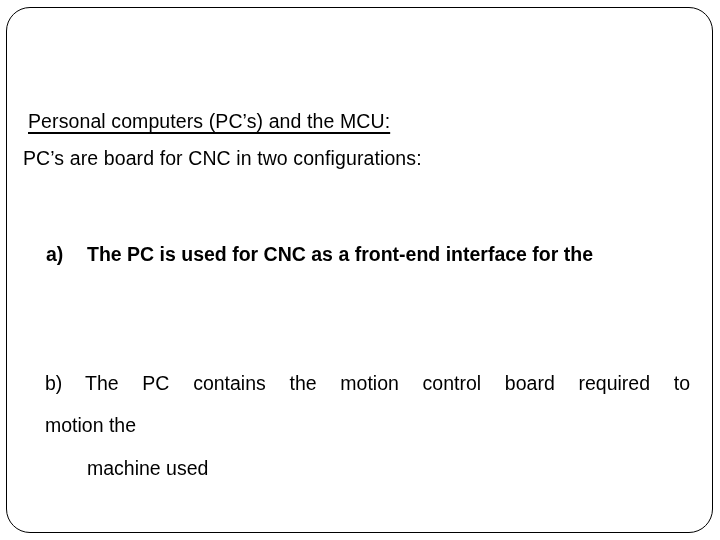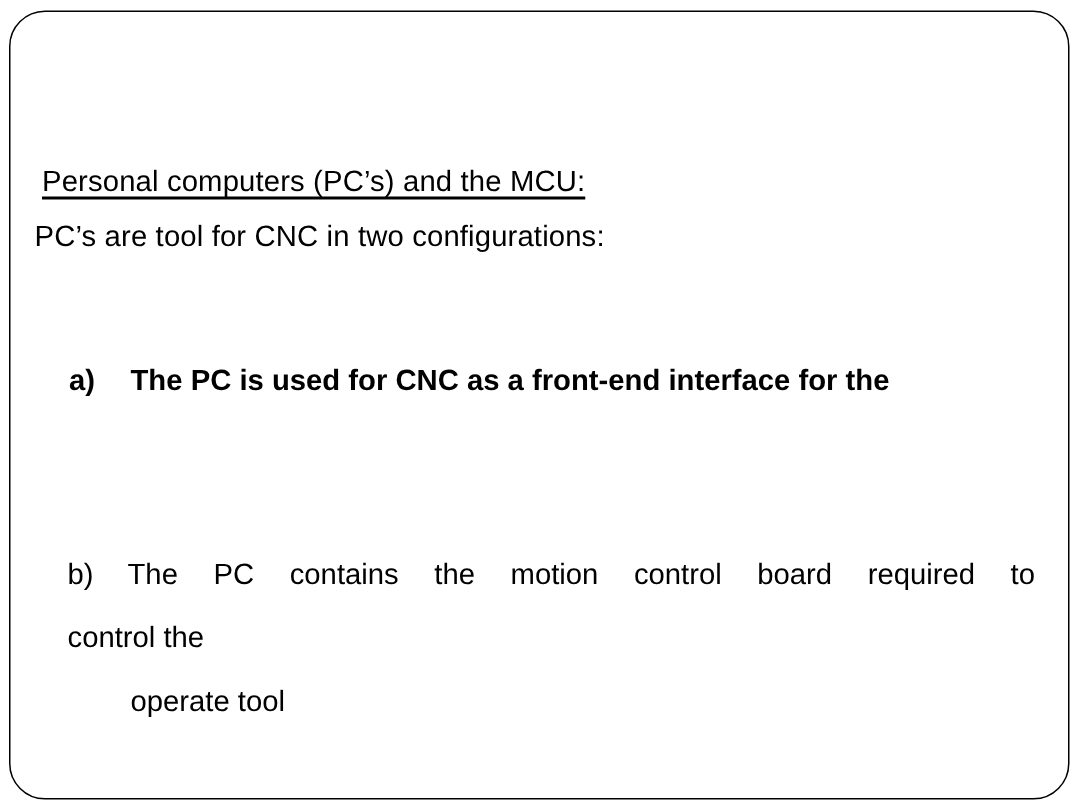--- a/index.html
+++ b/index.html
@@ -141,29 +141,29 @@
 <body>
 
 <div class="slide">
 
   <div class="frame"></div>
 
   <div class="content">
 
     <div class="heading">Personal computers (PC’s) and the MCU:</div>
 
-    <div class="intro">PC’s are tool for CNC in two configurations:</div>
+    <div class="intro">PC’s are board for CNC in two configurations:</div>
 
     <div class="item-a">
       <span class="marker">a)</span><span class="body">The PC is used for CNC as a front-end interface for the</span>
     </div>
 
 
     <div class="item-b">
       <span class="marker">b)</span><span class="body">The PC contains the motion control board required to</span>
     </div>
 
-    <div class="item-b-cont1">control the</div>
+    <div class="item-b-cont1">motion the</div>
 
-    <div class="item-b-cont2">operate tool</div>
+    <div class="item-b-cont2">machine used</div>
 
   </div>
 </div>
 
 </body></html>

